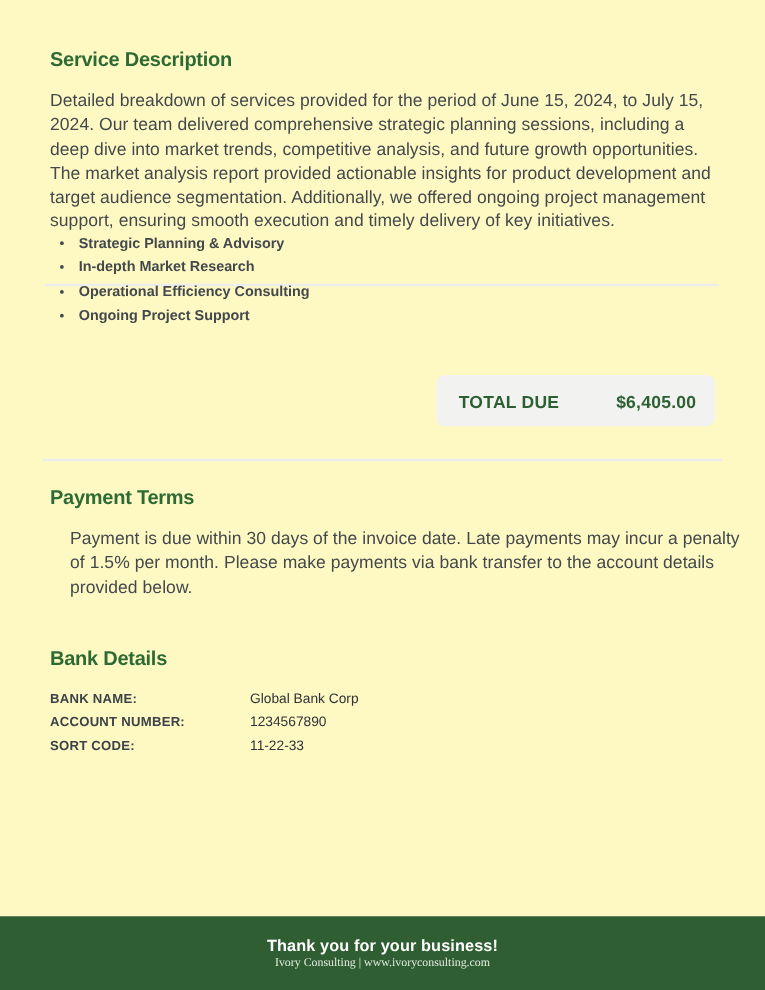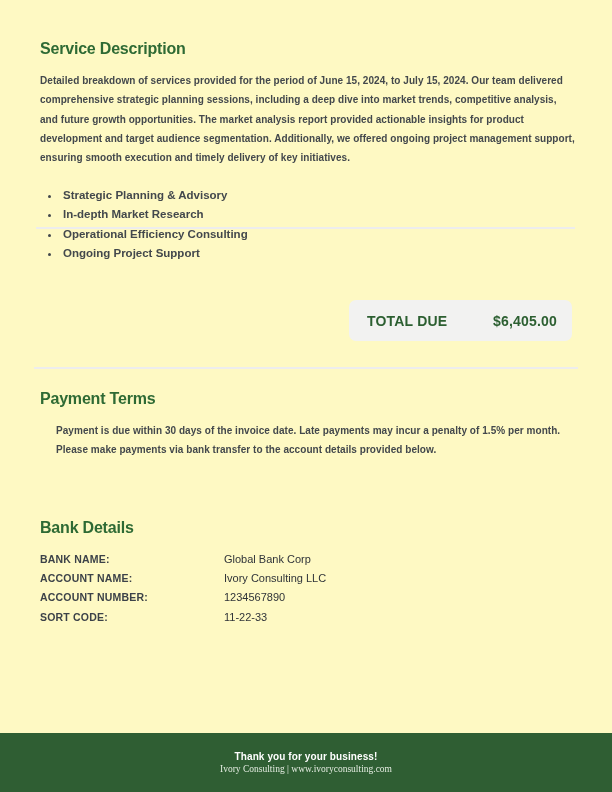--- a/index.html
+++ b/index.html
@@ -23,25 +23,24 @@
   h2.sec-heading {
     margin: 0;
     font-size: 16px;
     font-weight: bold;
     letter-spacing: -0.2px;
     color: #2e6a34;
     font-family: "Liberation Sans", sans-serif;
   }
 
   .body-text {
-    font-size: 10px;
+    font-size: 14px;
     line-height: 19.3px;
     color: #43484c;
     letter-spacing: 0.05px;
-    font-weight: bold;
   }
 
   ul.bullets {
     margin: 0;
     padding: 0 0 0 21px;
     list-style: disc;
     font-size: 11.5px;
     line-height: 19.4px;
     color: #43484c;
   }
@@ -70,38 +69,38 @@
     padding: 0 15px 0 18px; box-sizing: border-box;
   }
   .total-box .lbl, .total-box .val {
     font-weight: bold; font-size: 14px; letter-spacing: 0.2px;
     color: #2c5f31;
   }
 
   .bank-rows { display: flex; flex-direction: column; }
   .bank-row { display: flex; height: 19.4px; align-items: center; }
   .bank-label {
-    width: 184px;
+    width: 160px;
     font-weight: bold; font-size: 10.5px; letter-spacing: 0.2px;
     color: #3c4248;
   }
   .bank-value {
     font-family: Liberation Sans, sans-serif;
     font-size: 11px; color: #2f3338;
   }
 
   .footer-band {
     position: absolute;
     left: 0; top: 733px; width: 612px; height: 59px;
     background: #2f5e33;
     display: flex; flex-direction: column; align-items: center; justify-content: center;
     gap: 2px;
   }
   .footer-title {
-    font-weight: bold; font-size: 10px; color: #ffffff; letter-spacing: 0.1px;
+    font-weight: bold; font-size: 13px; color: #ffffff; letter-spacing: 0.1px;
   }
   .footer-subtitle {
     font-family: "Liberation Serif", serif;
     font-size: 9.5px; color: #e4ece1;
   }
 </style>
 </head>
 <body>
 
 <div class="page">
@@ -131,24 +130,20 @@
   <div class="body-text abs" style="left:56px; top:421px; width:536px;">Payment is due within 30 days of the invoice date. Late payments may incur a penalty of 1.5% per month. Please make payments via bank transfer to the account details provided below.</div>
 
   <h2 class="sec-heading abs" style="left:40px; top:519px;">Bank Details</h2>
 
   <div class="bank-rows abs" style="left:40px; top:549px; width:420px;">
     <div class="bank-row">
       <span class="bank-label">BANK NAME:</span>
       <span class="bank-value">Global Bank Corp</span>
     </div>
     <div class="bank-row">
-      <span class="bank-label">ACCOUNT NAME:</span>
-      <span class="bank-value">Ivory Consulting LLC</span>
-    </div>
-    <div class="bank-row">
       <span class="bank-label">ACCOUNT NUMBER:</span>
       <span class="bank-value">1234567890</span>
     </div>
     <div class="bank-row">
       <span class="bank-label">SORT CODE:</span>
       <span class="bank-value">11-22-33</span>
     </div>
   </div>
 
   <div class="footer-band">

